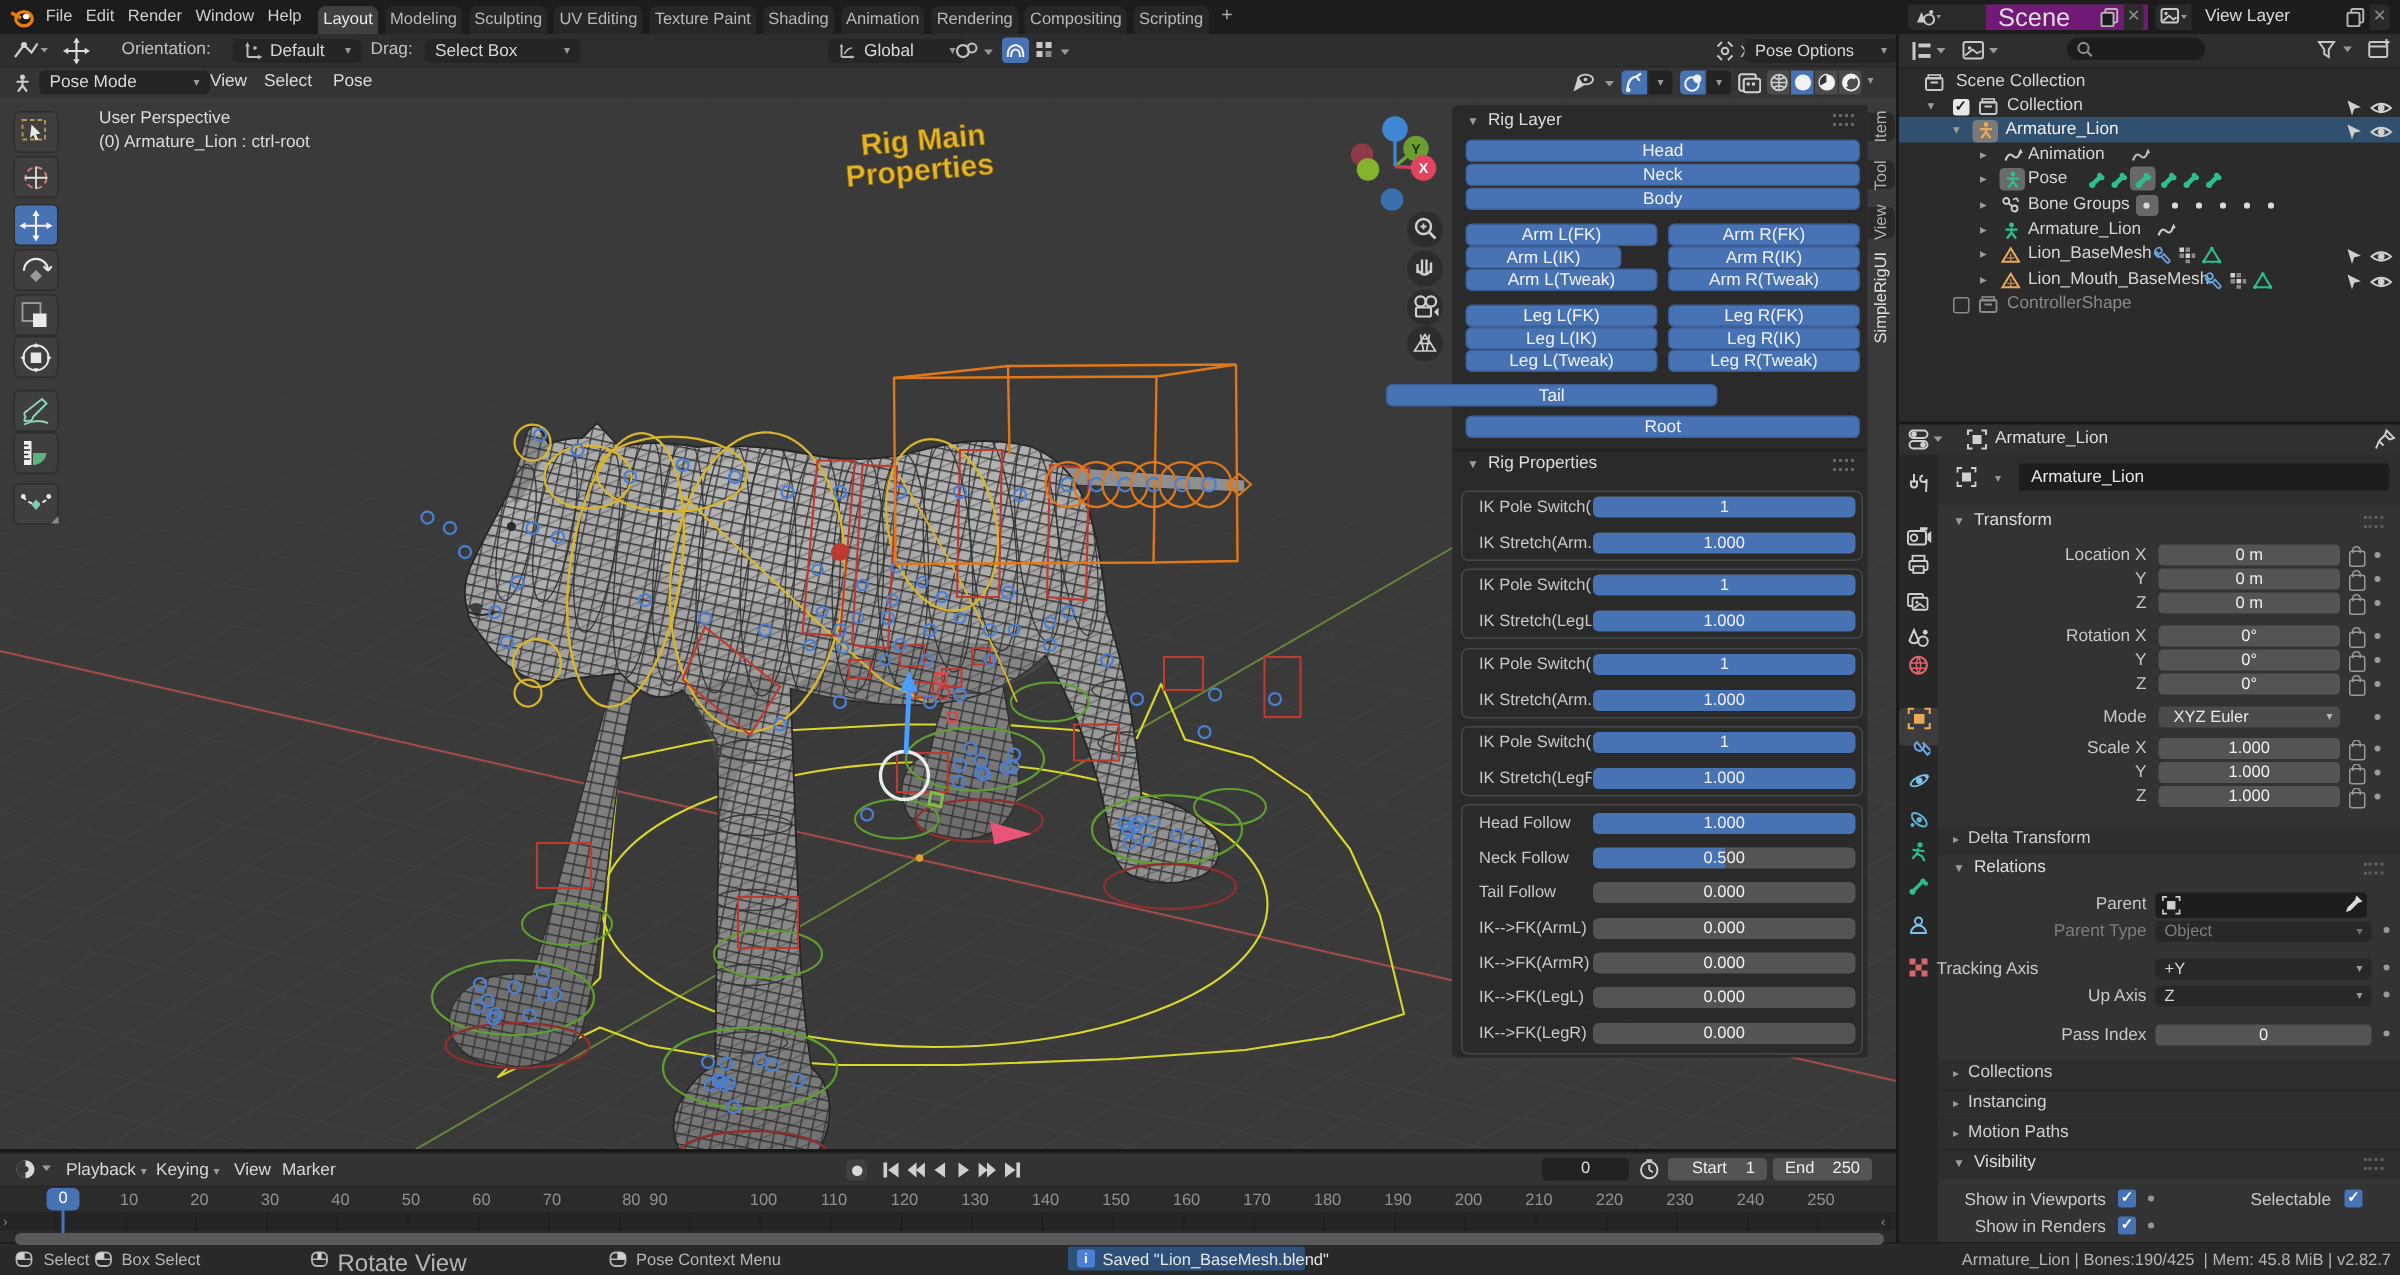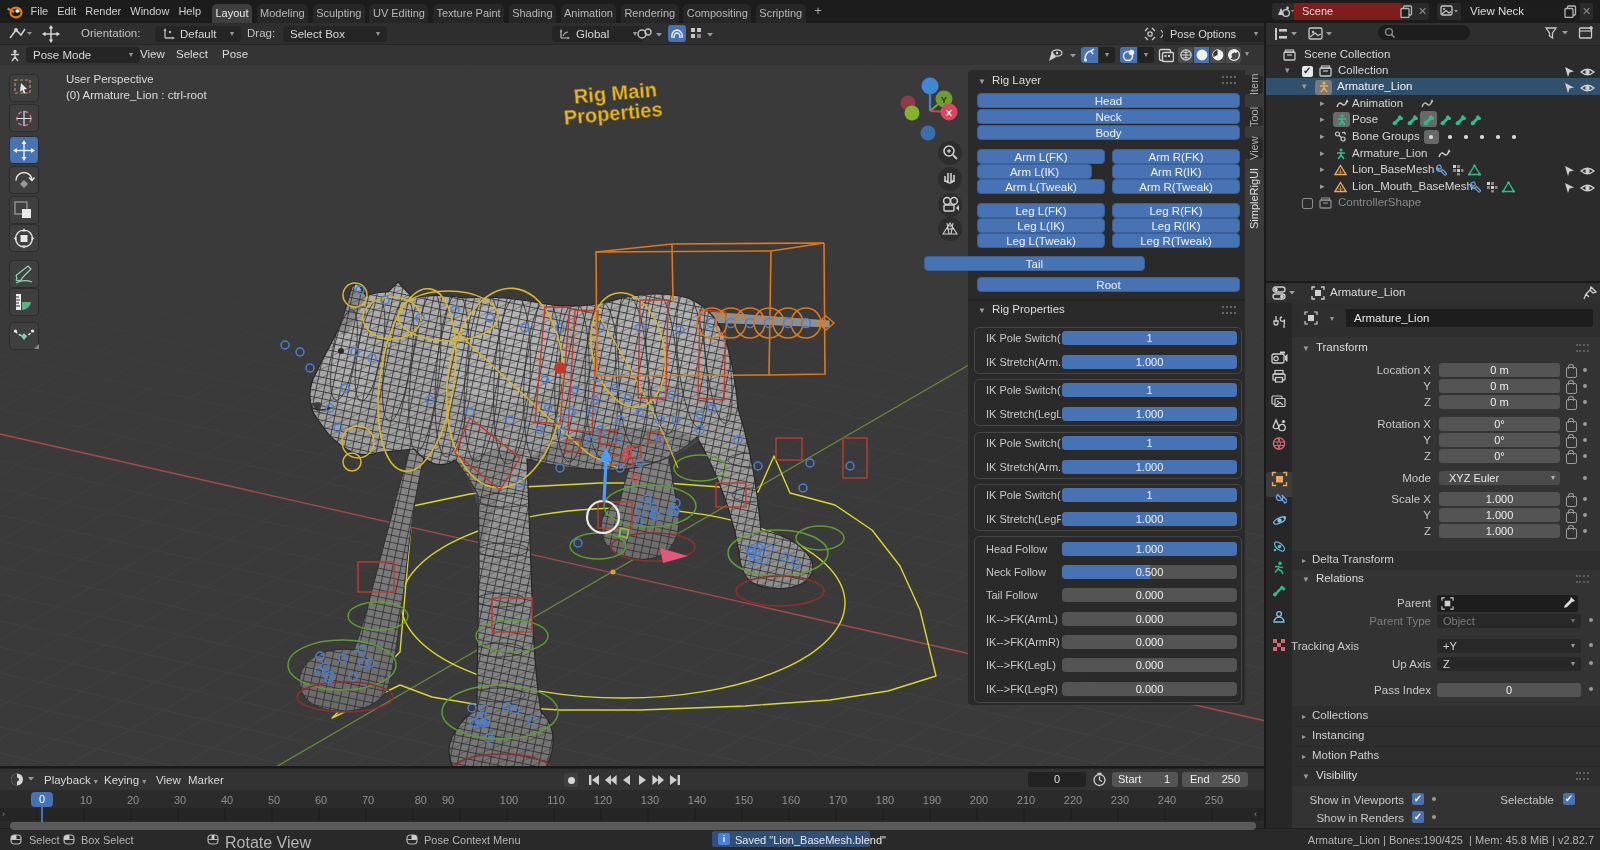--- a/index.html
+++ b/index.html
@@ -417,34 +417,34 @@
     <div class="abs" style="left:212px;top:0;white-space:nowrap">
       <span class="tab active">Layout</span><span class="tab">Modeling</span><span class="tab">Sculpting</span><span class="tab">UV Editing</span><span class="tab">Texture Paint</span><span class="tab">Shading</span><span class="tab">Animation</span><span class="tab">Rendering</span><span class="tab">Compositing</span><span class="tab">Scripting</span><span style="color:#aaa;font-size:13px;margin-left:4px;vertical-align:2px">+</span>
     </div>
     <div class="abs" style="left:1272px;top:3px;width:150px;height:17px;background:#2a2a2a;border-radius:3px 0 0 3px"></div>
     <svg class="abs" style="left:1275px;top:5px" width="20" height="13" viewBox="0 0 20 13">
         <path d="M3,10 L6,3 L9,10 Z" fill="#c8c8c8"></path>
         <circle cx="11" cy="8" r="3.4" fill="none" stroke="#c8c8c8" stroke-width="1.3"></circle>
         <circle cx="12.5" cy="3" r="1.4" fill="#c8c8c8"></circle>
         <path d="M16,5 l3,0 -1.5,2.5 Z" fill="#9a9a9a"></path>
       </svg>
-    <div class="abs" style="left:1294px;top:3px;width:100px;height:17px;background:#7f1d1d;color:#ddd;line-height:17px;padding-left:8px;font-size:11px">Scene</div>
+    <div class="abs" style="left:1324px;top:3px;width:100px;height:17px;background:#701a75;color:#ddd;line-height:17px;padding-left:8px;font-size:17px">Scene</div>
     <svg class="abs" style="left:1400px;top:5px" width="13" height="13" viewBox="0 0 13 13">
         <rect x="3.5" y="1" width="8" height="9" rx="1" fill="none" stroke="#b5b5b5" stroke-width="1.3"></rect>
         <rect x="1" y="3.5" width="8" height="9" rx="1" fill="#1c1c1c" stroke="#b5b5b5" stroke-width="1.3"></rect>
       </svg>
     <div class="abs" style="left:1416px;top:3px;width:13px;height:17px;background:#2a2a2a;border-radius:0 3px 3px 0;color:#8d8d8d;font-size:11px;text-align:center;line-height:16px">✕</div>
     <div class="abs" style="left:1437px;top:3px;width:24px;height:17px;background:#2a2a2a;border-radius:3px 0 0 3px"></div>
     <svg class="abs" style="left:1440px;top:5px" width="19" height="13" viewBox="0 0 19 13">
         <rect x="1" y="1" width="11" height="9" rx="1.4" fill="none" stroke="#c8c8c8" stroke-width="1.3"></rect>
         <circle cx="4" cy="4" r="1.1" fill="#c8c8c8"></circle>
         <path d="M2,9 L6,5.5 L9,8 L11,6.5" stroke="#c8c8c8" stroke-width="1.2" fill="none"></path>
         <path d="M14,5 l4,0 -2,2.6 Z" fill="#9a9a9a"></path>
       </svg>
-    <div class="abs" style="left:1462px;top:3px;width:100px;height:17px;background:#1d1d1d;color:#ddd;line-height:17px;padding-left:8px;font-size:11.5px">View Neck</div>
+    <div class="abs" style="left:1462px;top:3px;width:100px;height:17px;background:#1d1d1d;color:#ddd;line-height:17px;padding-left:8px;font-size:11.5px">View Layer</div>
     <svg class="abs" style="left:1564px;top:5px" width="13" height="13" viewBox="0 0 13 13">
         <rect x="3.5" y="1" width="8" height="9" rx="1" fill="none" stroke="#b5b5b5" stroke-width="1.3"></rect>
         <rect x="1" y="3.5" width="8" height="9" rx="1" fill="#1c1c1c" stroke="#b5b5b5" stroke-width="1.3"></rect>
       </svg>
     <div class="abs" style="left:1580px;top:3px;width:13px;height:17px;background:#2a2a2a;border-radius:0 3px 3px 0;color:#8d8d8d;font-size:11px;text-align:center;line-height:16px">✕</div>
   </div>
 
   <div class="abs" id="row2">
     <svg class="abs" style="left:8px;top:3px" width="26" height="15" viewBox="0 0 26 15">
         <path d="M2,12 L8,4 L13,9 L17,3" stroke="#cfcfcf" stroke-width="1.5" fill="none"></path>
@@ -569,21 +569,21 @@
   </div>
 
   <div class="abs" style="left:968px;top:70px;width:277px;height:635px;background:rgba(42,42,42,0.96);border-radius:4px 0 0 4px"></div>
   <div class="abs sechead" style="left:978px;top:74px"><span class="tri">▼</span>Rig Layer</div>
   <div class="abs" style="left:1222px;top:76px;width:14px;height:4px;border-top:2px dotted #666;border-bottom:2px dotted #666"></div>
   <div class="bluebtn" style="left:977px;top:93px;width:263px;height:15px;line-height:14px">Head</div>
   <div class="bluebtn" style="left:977px;top:109px;width:263px;height:15px;line-height:14px">Neck</div>
   <div class="bluebtn" style="left:977px;top:125px;width:263px;height:15px;line-height:14px">Body</div>
   <div class="bluebtn" style="left:977px;top:149px;width:128px;height:15px;line-height:14px">Arm L(FK)</div>
   <div class="bluebtn" style="left:1112px;top:149px;width:128px;height:15px;line-height:14px">Arm R(FK)</div>
-  <div class="bluebtn" style="left:977px;top:164px;width:115px;height:15px;line-height:14px">Arm L(IK)</div>
+  <div class="bluebtn" style="left:977px;top:164px;width:104px;height:15px;line-height:14px">Arm L(IK)</div>
   <div class="bluebtn" style="left:1112px;top:164px;width:128px;height:15px;line-height:14px">Arm R(IK)</div>
   <div class="bluebtn" style="left:977px;top:179px;width:128px;height:15px;line-height:14px">Arm L(Tweak)</div>
   <div class="bluebtn" style="left:1112px;top:179px;width:128px;height:15px;line-height:14px">Arm R(Tweak)</div>
   <div class="bluebtn" style="left:977px;top:203px;width:128px;height:15px;line-height:14px">Leg L(FK)</div>
   <div class="bluebtn" style="left:1112px;top:203px;width:128px;height:15px;line-height:14px">Leg R(FK)</div>
   <div class="bluebtn" style="left:977px;top:218px;width:128px;height:15px;line-height:14px">Leg L(IK)</div>
   <div class="bluebtn" style="left:1112px;top:218px;width:128px;height:15px;line-height:14px">Leg R(IK)</div>
   <div class="bluebtn" style="left:977px;top:233px;width:128px;height:15px;line-height:14px">Leg L(Tweak)</div>
   <div class="bluebtn" style="left:1112px;top:233px;width:128px;height:15px;line-height:14px">Leg R(Tweak)</div>
   <div class="bluebtn" style="left:924px;top:256px;width:221px;height:15px;line-height:14px">Tail</div>
@@ -1190,31 +1190,31 @@
     </svg>
   <svg class="abs" style="left:668px;top:774px" width="13" height="12" viewBox="0 0 13 12">
       <rect x="9.6" y="1" width="2.4" height="10" fill="#cfcfcf"></rect>
       <path d="M2,1 L9,6 L2,11 Z" fill="#cfcfcf"></path>
     </svg>
   <div class="abs" style="left:1028px;top:772px;width:58px;height:15px;background:#222;border-radius:3px;color:#ddd;font-size:11px;text-align:center;line-height:15px">0</div>
   <svg class="abs" style="left:1092px;top:772px" width="15" height="15" viewBox="0 0 15 15">
       <circle cx="7.5" cy="8" r="5.5" fill="none" stroke="#cfcfcf" stroke-width="1.3"></circle>
       <path d="M7.5,8 L7.5,4.5 M7.5,8 L10,9.5 M5.5,1.5 L9.5,1.5" stroke="#cfcfcf" stroke-width="1.3"></path>
     </svg>
-  <div class="abs fld" style="left:1112px;top:772px;width:66px;height:15px;line-height:15px;text-align:left;padding-left:6px;box-sizing:border-box">Start<span style="float:right;padding-right:8px">1</span></div>
+  <div class="abs fld" style="left:1112px;top:772px;width:66px;height:15px;line-height:15px;text-align:left;padding-left:16px;box-sizing:border-box">Start<span style="float:right;padding-right:8px">1</span></div>
   <div class="abs fld" style="left:1182px;top:772px;width:66px;height:15px;line-height:15px;text-align:left;padding-left:8px;box-sizing:border-box">End<span style="float:right;padding-right:8px">250</span></div>
   <span class="num" style="left:74px;top:794px;width:24px;text-align:center">10</span>
   <span class="num" style="left:121px;top:794px;width:24px;text-align:center">20</span>
   <span class="num" style="left:168px;top:794px;width:24px;text-align:center">30</span>
   <span class="num" style="left:215px;top:794px;width:24px;text-align:center">40</span>
   <span class="num" style="left:262px;top:794px;width:24px;text-align:center">50</span>
   <span class="num" style="left:309px;top:794px;width:24px;text-align:center">60</span>
   <span class="num" style="left:356px;top:794px;width:24px;text-align:center">70</span>
   <span class="num" style="left:403px;top:794px;width:24px;text-align:right">80</span>
-  <span class="num" style="left:442px;top:794px;width:24px;">90</span>
+  <span class="num" style="left:427px;top:794px;width:24px;text-align:center">90</span>
   <span class="num" style="left:497px;top:794px;width:24px;text-align:center">100</span>
   <span class="num" style="left:544px;top:794px;width:24px;text-align:center">110</span>
   <span class="num" style="left:591px;top:794px;width:24px;text-align:center">120</span>
   <span class="num" style="left:638px;top:794px;width:24px;text-align:center">130</span>
   <span class="num" style="left:685px;top:794px;width:24px;text-align:center">140</span>
   <span class="num" style="left:732px;top:794px;width:24px;text-align:center">150</span>
   <span class="num" style="left:779px;top:794px;width:24px;text-align:center">160</span>
   <span class="num" style="left:826px;top:794px;width:24px;text-align:center">170</span>
   <span class="num" style="left:873px;top:794px;width:24px;text-align:center">180</span>
   <span class="num" style="left:920px;top:794px;width:24px;text-align:center">190</span>

